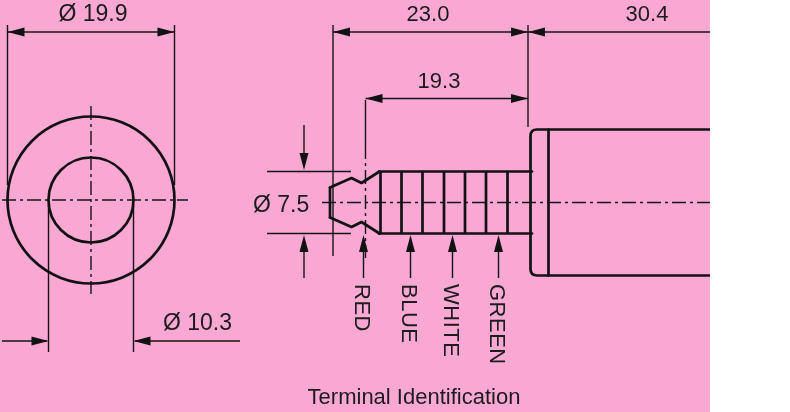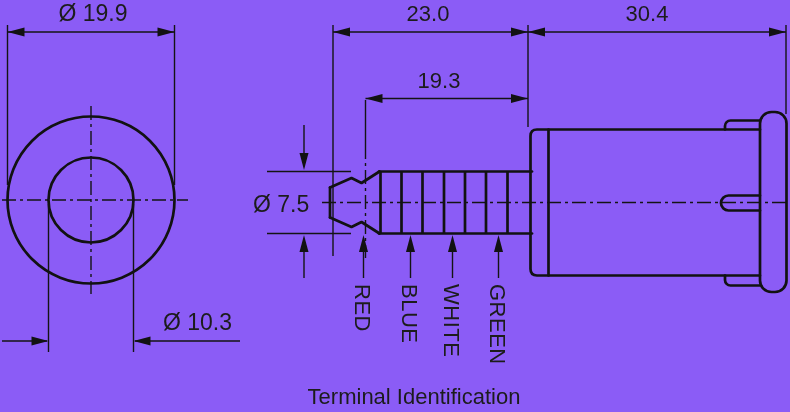--- a/index.html
+++ b/index.html
@@ -1,16 +1,16 @@
 <!DOCTYPE html>
 <html><head>
 <meta charset="utf-8">
 <style>
   html,body{margin:0;padding:0;background:#ffffff;}
-  .canvas{width:790px;height:412px;position:relative;background:#8b5cf6;overflow:hidden;}
+  .canvas{width:710px;height:412px;position:relative;background:#f9a8d4;overflow:hidden;}
   svg{display:block;}
   text{font-family:"Liberation Sans","DejaVu Sans",sans-serif;fill:#1c1c1c;}
   .outline{stroke:#121212;stroke-width:2.7;fill:none;stroke-linecap:round;stroke-linejoin:round;}
   .thin{stroke:#141414;stroke-width:1.4;fill:none;stroke-linecap:butt;}
   .cl{stroke:#141414;stroke-width:1.4;fill:none;stroke-dasharray:14 4 3 4;}
   .arr{fill:#121212;stroke:none;}
   .dimtext{font-size:23px;}
   .dimtext-sm{font-size:22px;}
   .termtext{font-size:22px;letter-spacing:0.5px;}
   .caption{font-size:22px;}

